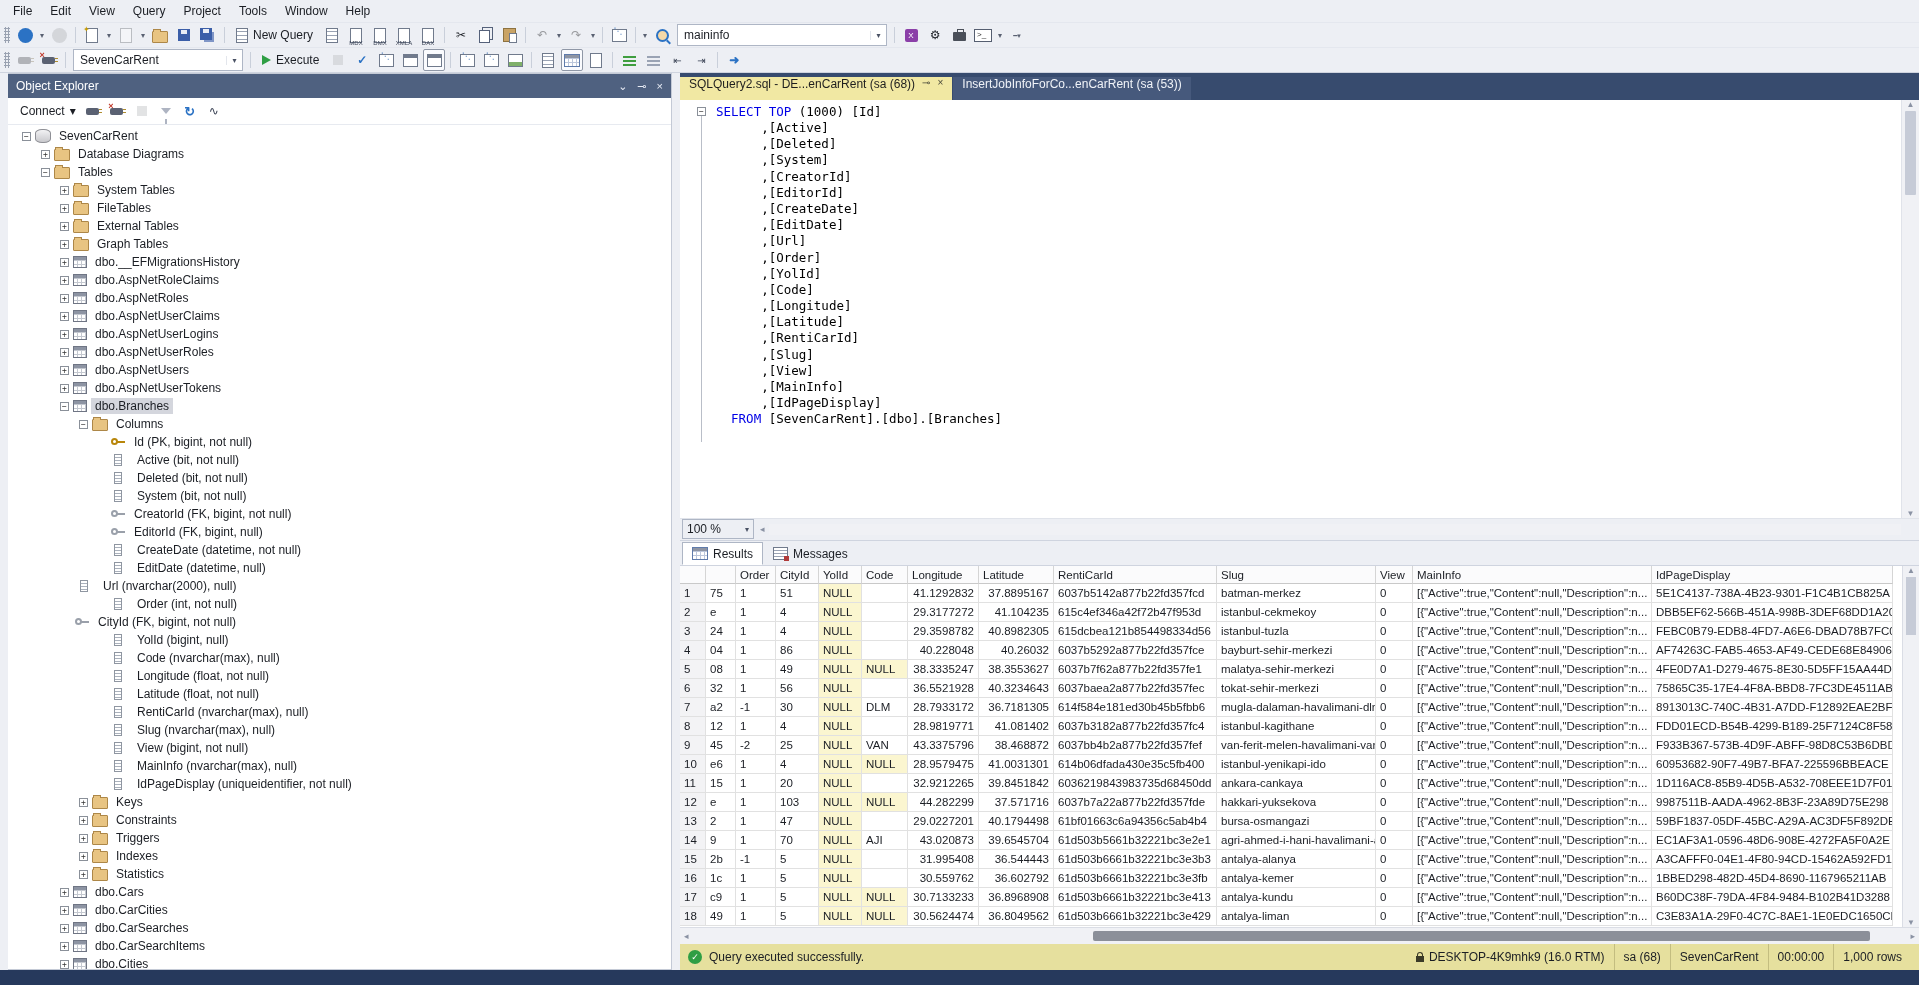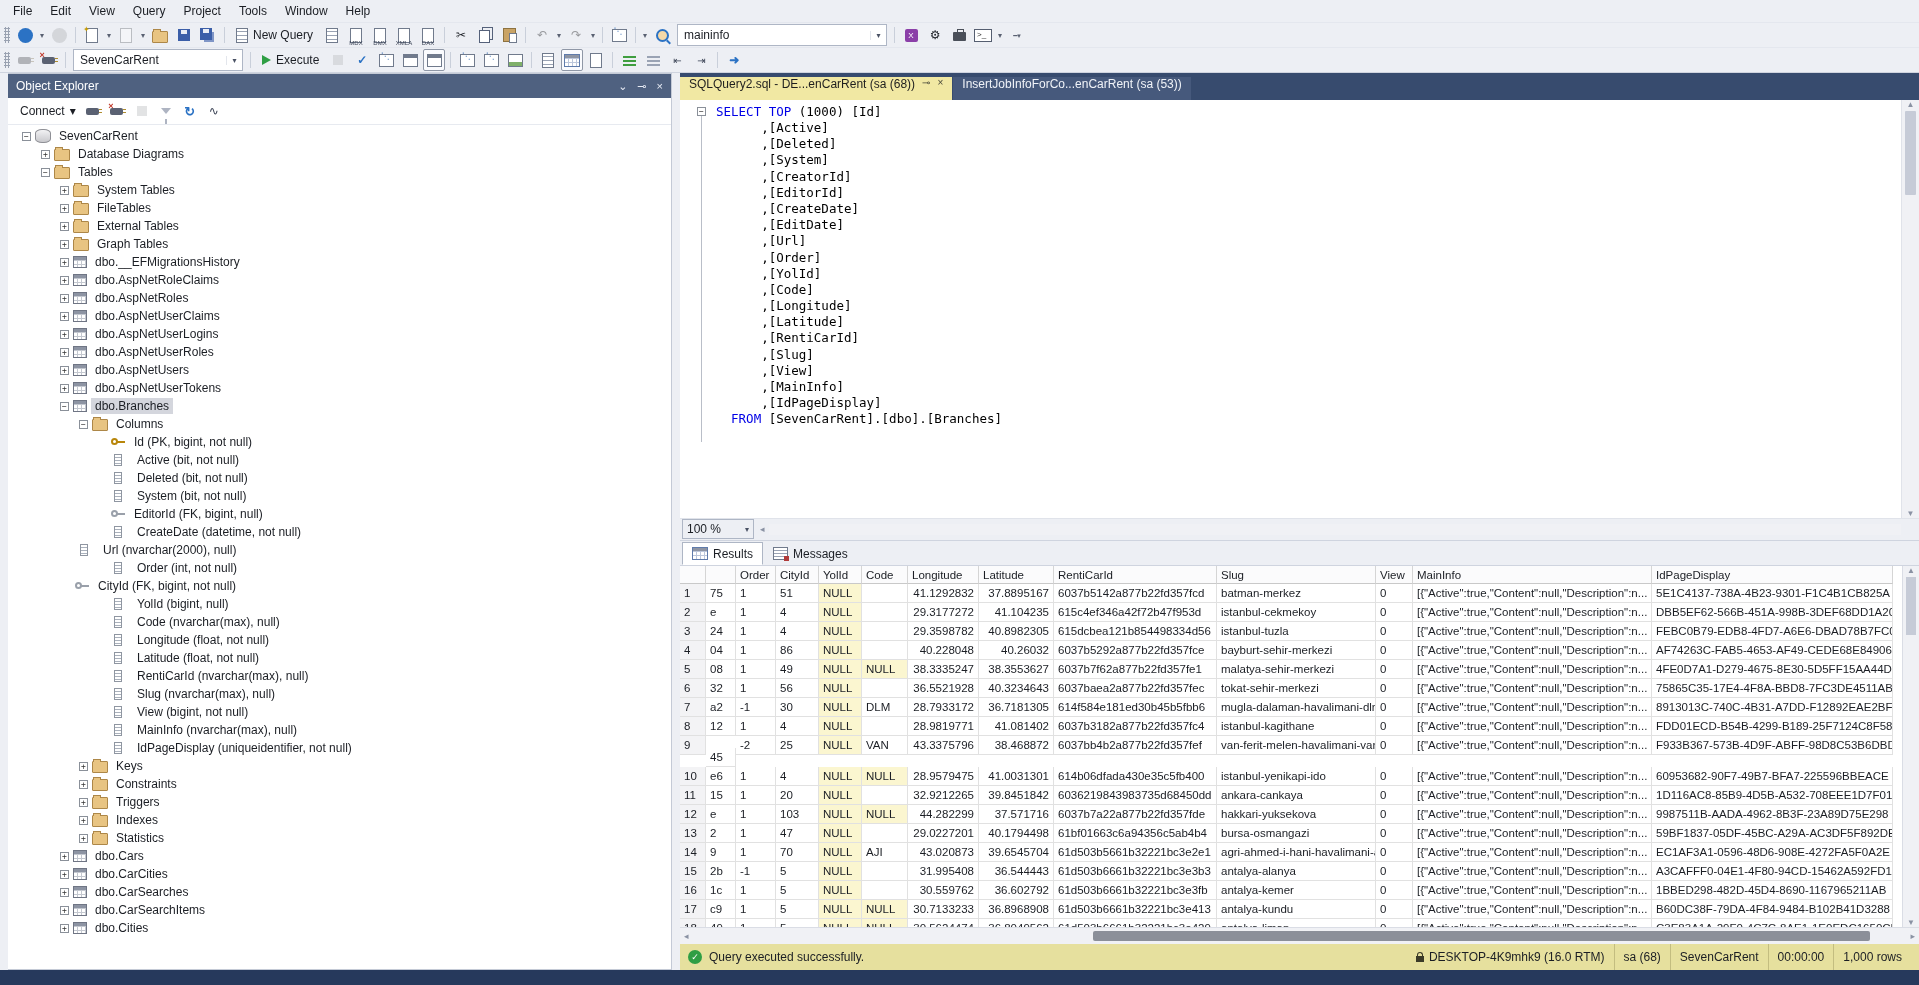--- a/index.html
+++ b/index.html
@@ -504,28 +504,42 @@
             <span class="tico">
               <span class="i-col"></span>
             </span>
             <span class="tlabel">System (bit, not null)</span>
           </div>
           <div class="trow" style="padding-left: 90px;">
             <span style="width: 13px;"></span>
             <span class="tico">
               <span class="i-key silver"></span>
             </span>
+            <span class="tlabel">CreatorId (FK, bigint, not null)</span>
+          </div>
+          <div class="trow" style="padding-left: 90px;">
+            <span style="width: 13px;"></span>
+            <span class="tico">
+              <span class="i-key silver"></span>
+            </span>
             <span class="tlabel">EditorId (FK, bigint, null)</span>
           </div>
           <div class="trow" style="padding-left: 90px;">
             <span style="width: 13px;"></span>
             <span class="tico">
               <span class="i-col"></span>
             </span>
             <span class="tlabel">CreateDate (datetime, not null)</span>
+          </div>
+          <div class="trow" style="padding-left: 90px;">
+            <span style="width: 13px;"></span>
+            <span class="tico">
+              <span class="i-col"></span>
+            </span>
+            <span class="tlabel">EditDate (datetime, null)</span>
           </div>
           <div class="trow" style="padding-left: 56px;">
             <span style="width: 13px;"></span>
             <span class="tico">
               <span class="i-col"></span>
             </span>
             <span class="tlabel">Url (nvarchar(2000), null)</span>
           </div>
           <div class="trow" style="padding-left: 90px;">
             <span style="width: 13px;"></span>
@@ -877,21 +891,21 @@
               <span class="gcell num" style="width: 71px;">28.9819771</span>
               <span class="gcell num" style="width: 75px;">41.081402</span>
               <span class="gcell" style="width: 163px;">6037b3182a877b22fd357fc4</span>
               <span class="gcell" style="width: 159px;">istanbul-kagithane</span>
               <span class="gcell" style="width: 37px;">0</span>
               <span class="gcell" style="width: 239px;">[{"Active":true,"Content":null,"Description":n...</span>
               <span class="gcell" style="width: 241px;">FDD01ECD-B54B-4299-B189-25F7124C8F58</span>
             </div>
             <div class="grow">
               <span class="gcell rowh" style="width: 26px;">9</span>
-              <span class="gcell" style="width: 30px; margin-top: 12px;">45</span>
+              <span class="gcell" style="width: 30px;">45</span>
               <span class="gcell" style="width: 40px;">-2</span>
               <span class="gcell" style="width: 43px;">25</span>
               <span class="gcell nullc" style="width: 43px;">NULL</span>
               <span class="gcell" style="width: 46px;">VAN</span>
               <span class="gcell num" style="width: 71px;">43.3375796</span>
               <span class="gcell num" style="width: 75px;">38.468872</span>
               <span class="gcell" style="width: 163px;">6037bb4b2a877b22fd357fef</span>
               <span class="gcell" style="width: 159px;">van-ferit-melen-havalimani-van</span>
               <span class="gcell" style="width: 37px;">0</span>
               <span class="gcell" style="width: 239px;">[{"Active":true,"Content":null,"Description":n...</span>

